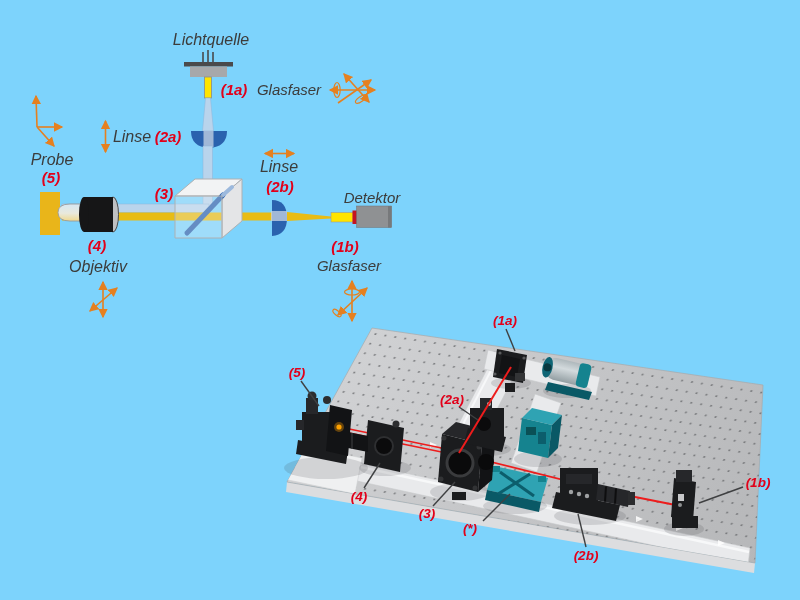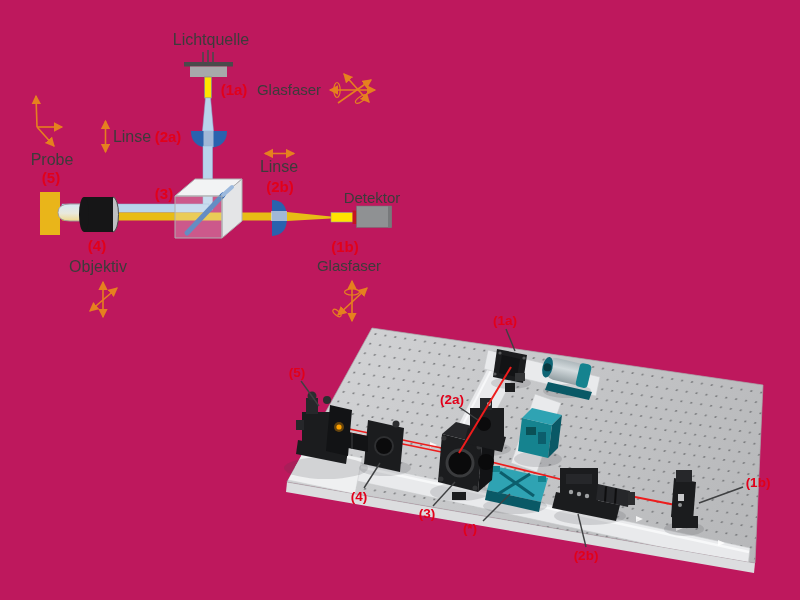--- a/index.html
+++ b/index.html
@@ -1,17 +1,17 @@
 <!DOCTYPE html>
 <html><head>
 <meta charset="utf-8">
 <style>
   html,body{margin:0;padding:0;background:#ffffff;}
-  .canvas{position:relative;width:800px;height:600px;background:#be185d;overflow:hidden;
-          font-family:"Liberation Sans",sans-serif;}
+  .canvas{position:relative;width:800px;height:600px;background:#7dd3fc;overflow:hidden;
+          font-family:"Liberation Sans",sans-serif;font-style:italic;}
   svg{position:absolute;left:0;top:0;}
   text{font-family:"Liberation Sans",sans-serif;}
   .lbl{fill:#3c3c3b;font-size:16px;}
   .lbl-s{fill:#3c3c3b;font-size:15px;}
   .mk{fill:#e2001a;font-size:15px;font-weight:bold;}
   .pmk{fill:#e2001a;font-size:13.5px;font-weight:bold;}
   .oarrow{stroke:#e5801f;stroke-width:1.6;fill:none;}
   .ldr{stroke:#3f4042;stroke-width:1.4;fill:none;}
   .blk{fill:#1b1c1e;}
   .blk2{fill:#121315;}

